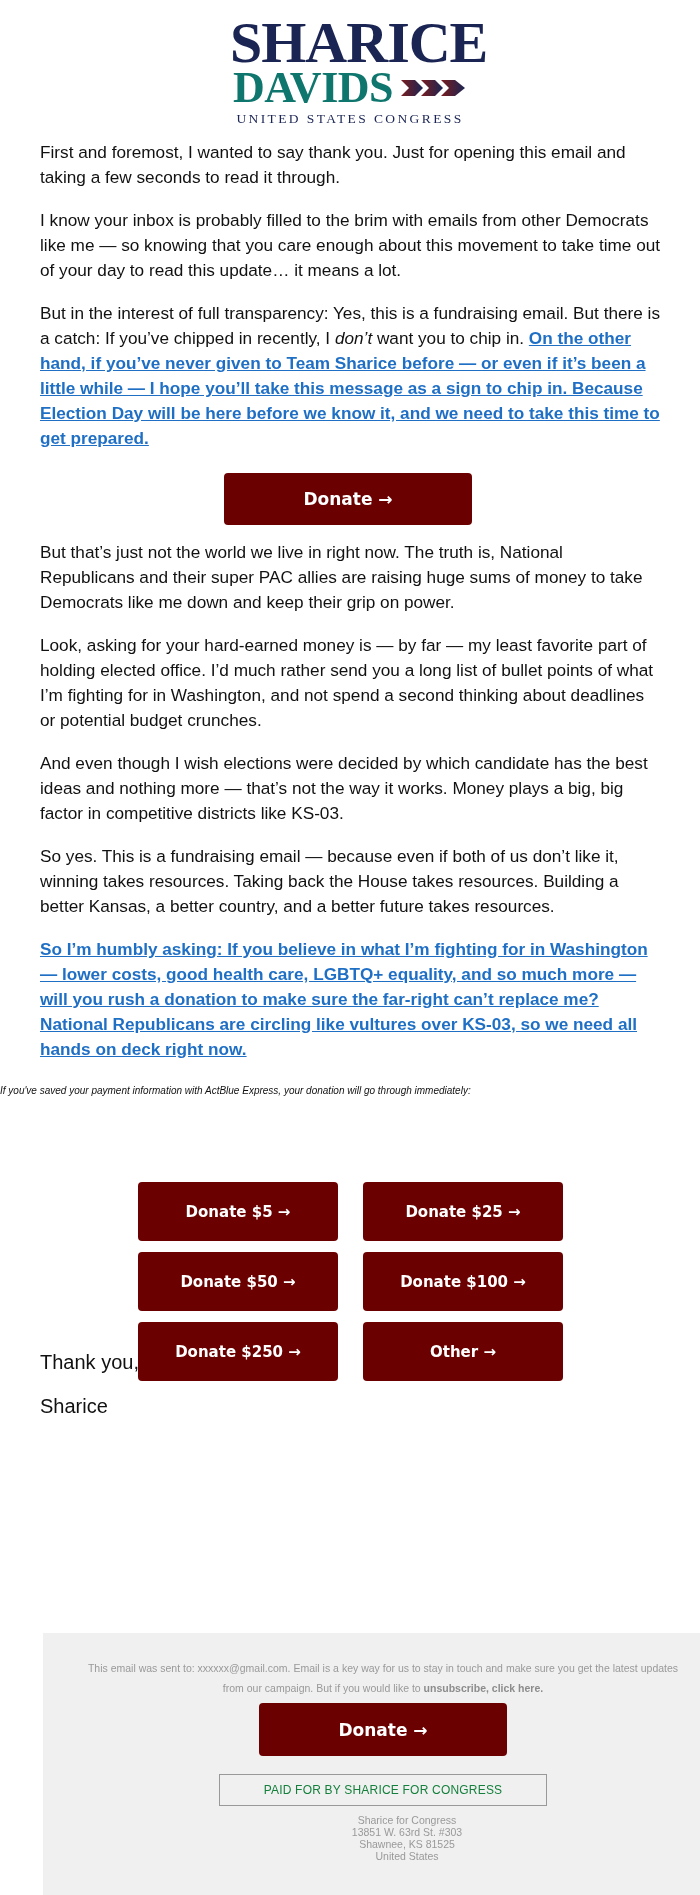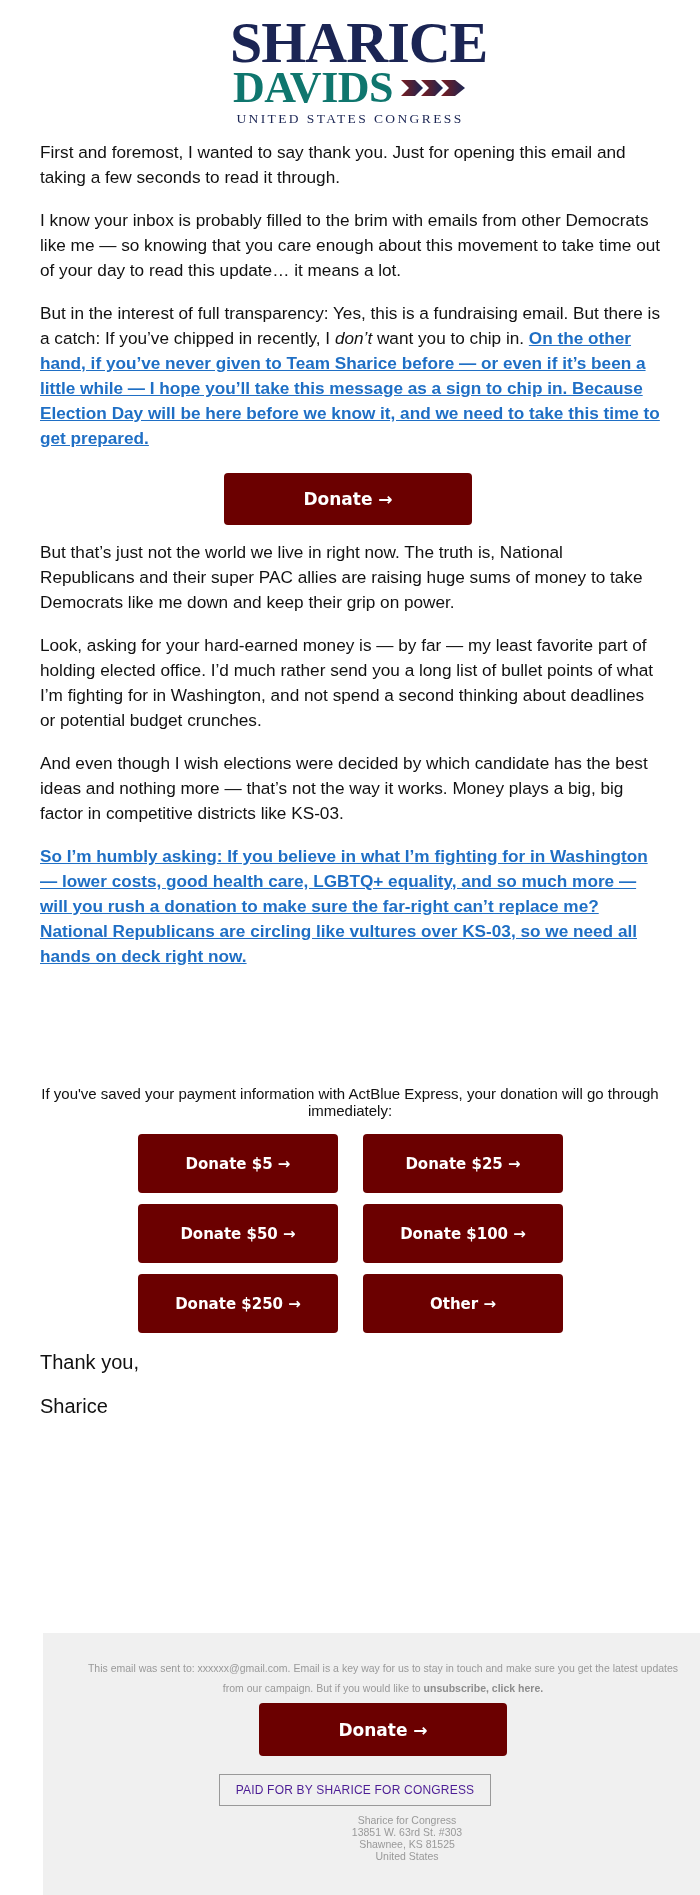--- a/index.html
+++ b/index.html
@@ -14,33 +14,33 @@
     .logo-chevrons { margin-left: 8px; width: 66px; height: 20px; }
     .logo-sub { font-family: "Liberation Serif", serif; font-size: 13.5px; letter-spacing: 2.4px; color: #1b2554; display: block; margin-top: 4px; }
 
     .content { position: absolute; left: 40px; top: 140px; width: 622px; }
     .para { font-size: 17.2px; line-height: 25px; color: #111111; margin-bottom: 18px; }
     .link { color: #1f6fc5; font-weight: bold; text-decoration: underline; }
 
     .btn { display: flex; align-items: center; justify-content: center; background: #6b0000; color: #ffffff; font-family: "DejaVu Sans", sans-serif; font-weight: bold; border-radius: 4px; cursor: pointer; }
     .btn-main { position: absolute; left: 224px; top: 473px; width: 248px; height: 52px; font-size: 17px; }
 
-    .note { position: absolute; left: 0; top: 1085px; width: 700px; text-align: center; font-size: 15px; color: #111; }
+    .note { position: absolute; left: 0; top: 1085px; width: 700px; text-align: left; font-size: 10px; font-style: italic; color: #111; }
 
-    .grid { position: absolute; left: 138px; top: 1134px; width: 425px; display: grid; grid-template-columns: 200px 200px; column-gap: 25px; row-gap: 11px; }
+    .grid { position: absolute; left: 138px; top: 1182px; width: 425px; display: grid; grid-template-columns: 200px 200px; column-gap: 25px; row-gap: 11px; }
     .grid .btn { height: 59px; font-size: 15px; }
 
     .signoff { position: absolute; left: 40px; top: 1350px; font-size: 20px; line-height: 25px; }
     .signoff div { margin-bottom: 19px; }
 
     .footer { position: absolute; left: 8px; top: 1633px; width: 680px; height: 262px; background: #f0f0f0; text-align: center; margin-left: 35px; }
     .footer-text { position: absolute; left: 40px; top: 25px; width: 600px; font-size: 10.5px; line-height: 20px; color: #999999; }
     .footer-text b { color: #8c8c8c; }
     .btn-footer { position: absolute; left: 216px; top: 70px; width: 248px; height: 53px; font-size: 17px; }
-    .paid { position: absolute; left: 176px; top: 141px; width: 272px; height: 32px; border: 1px solid #999999; font-size: 12px; color: #4c1d95; display: flex; align-items: center; justify-content: center; letter-spacing: 0.2px; }
+    .paid { position: absolute; left: 176px; top: 141px; width: 328px; height: 32px; border: 1px solid #999999; font-size: 12px; color: #15803d; display: flex; align-items: center; justify-content: center; letter-spacing: 0.2px; }
     .address { position: absolute; left: 0; top: 181px; width: 680px; font-size: 10.5px; line-height: 12px; color: #999999; padding-left: 48px; }
   </style>
 </head>
 <body>
 
 <div class="logo">
   <div class="logo-inner">
     <span class="logo-sharice">SHARICE</span>
     <div class="logo-davids-row">
       <span class="logo-davids">DAVIDS</span>
@@ -67,20 +67,21 @@
 </div>
 
 <div class="btn btn-main">
   <span>Donate →</span>
 </div>
 
 <div class="content" style="top: 540px;">
   <p class="para">But that’s just not the world we live in right now. The truth is, National Republicans and their super PAC allies are raising huge sums of money to take Democrats like me down and keep their grip on power.</p>
   <p class="para">Look, asking for your hard-earned money is — by far — my least favorite part of holding elected office. I’d much rather send you a long list of bullet points of what I’m fighting for in Washington, and not spend a second thinking about deadlines or potential budget crunches.</p>
   <p class="para">And even though I wish elections were decided by which candidate has the best ideas and nothing more — that’s not the way it works. Money plays a big, big factor in competitive districts like KS-03.</p>
+  <p class="para">So yes. This is a fundraising email — because even if both of us don’t like it, winning takes resources. Taking back the House takes resources. Building a better Kansas, a better country, and a better future takes resources.</p>
   <p class="para"><a class="link">So I’m humbly asking: If you believe in what I’m fighting for in Washington — lower costs, good health care, LGBTQ+ equality, and so much more — will you rush a donation to make sure the far-right can’t replace me? National Republicans are circling like vultures over KS-03, so we need all hands on deck right now.</a></p>
 </div>
 
 <div class="note">If you've saved your payment information with ActBlue Express, your donation will go through immediately:</div>
 
 <div class="grid">
   <div class="btn">
       <span>Donate $5 →</span>
     </div>
   <div class="btn">

